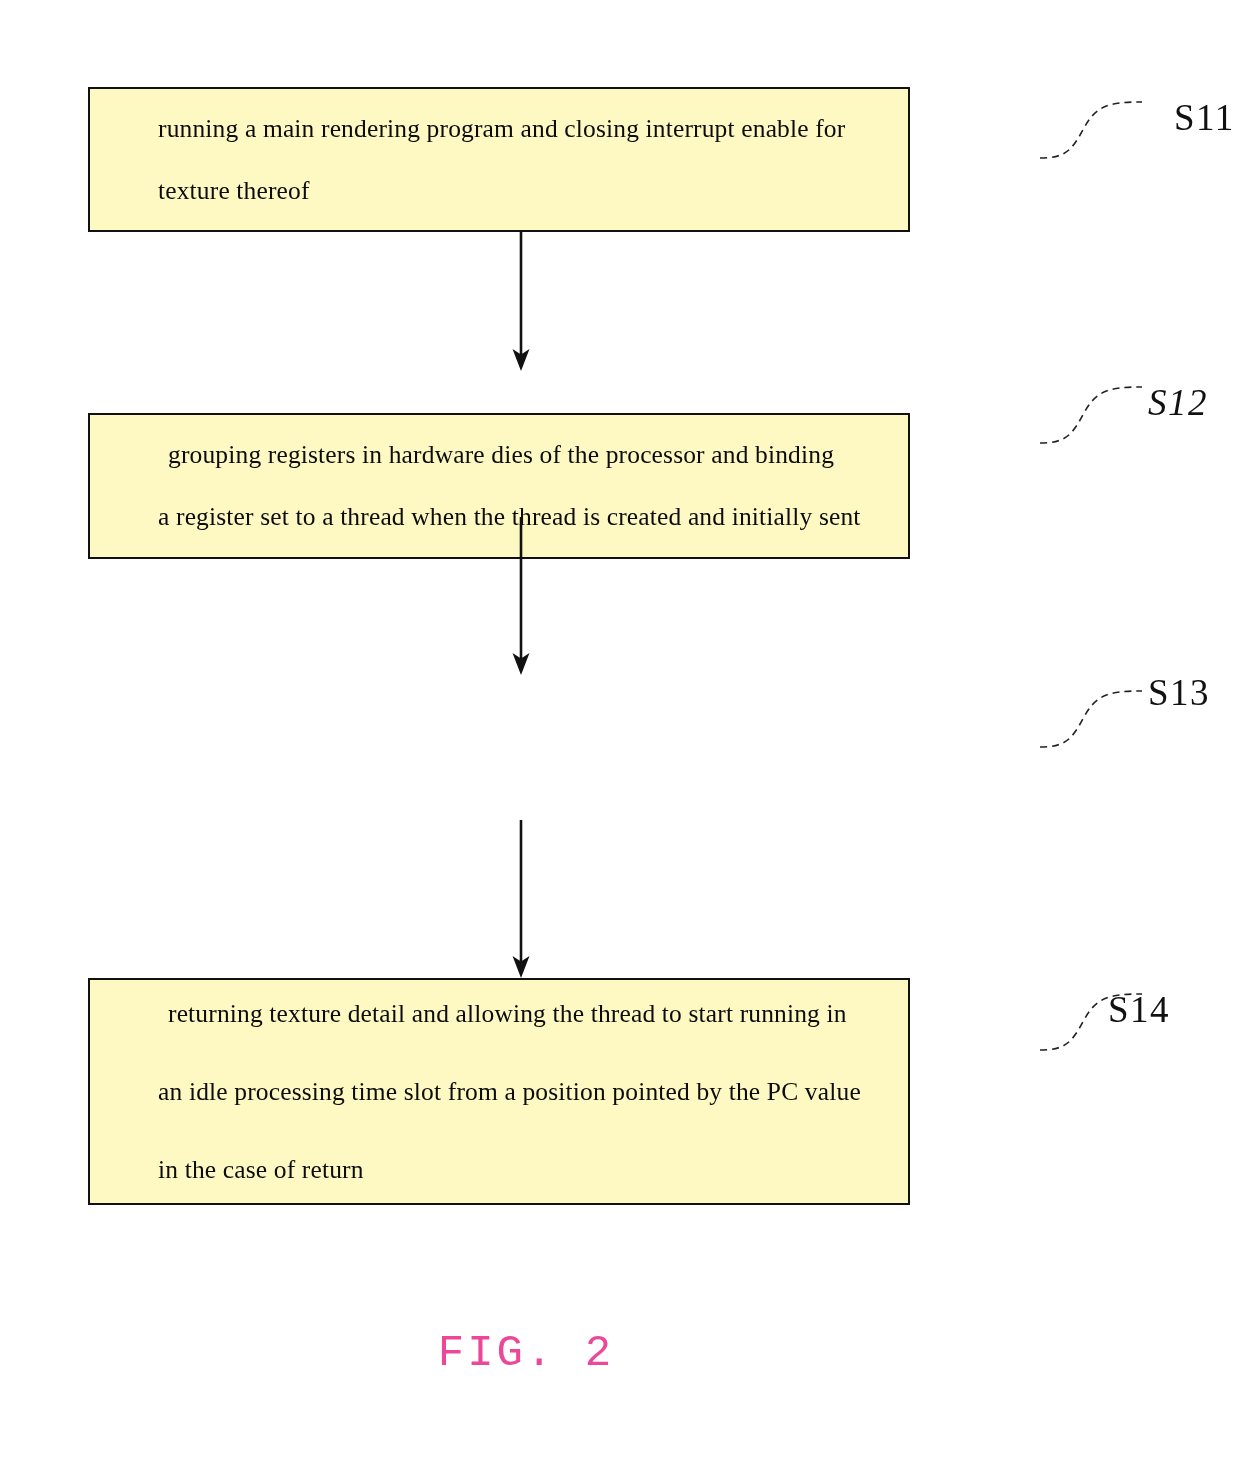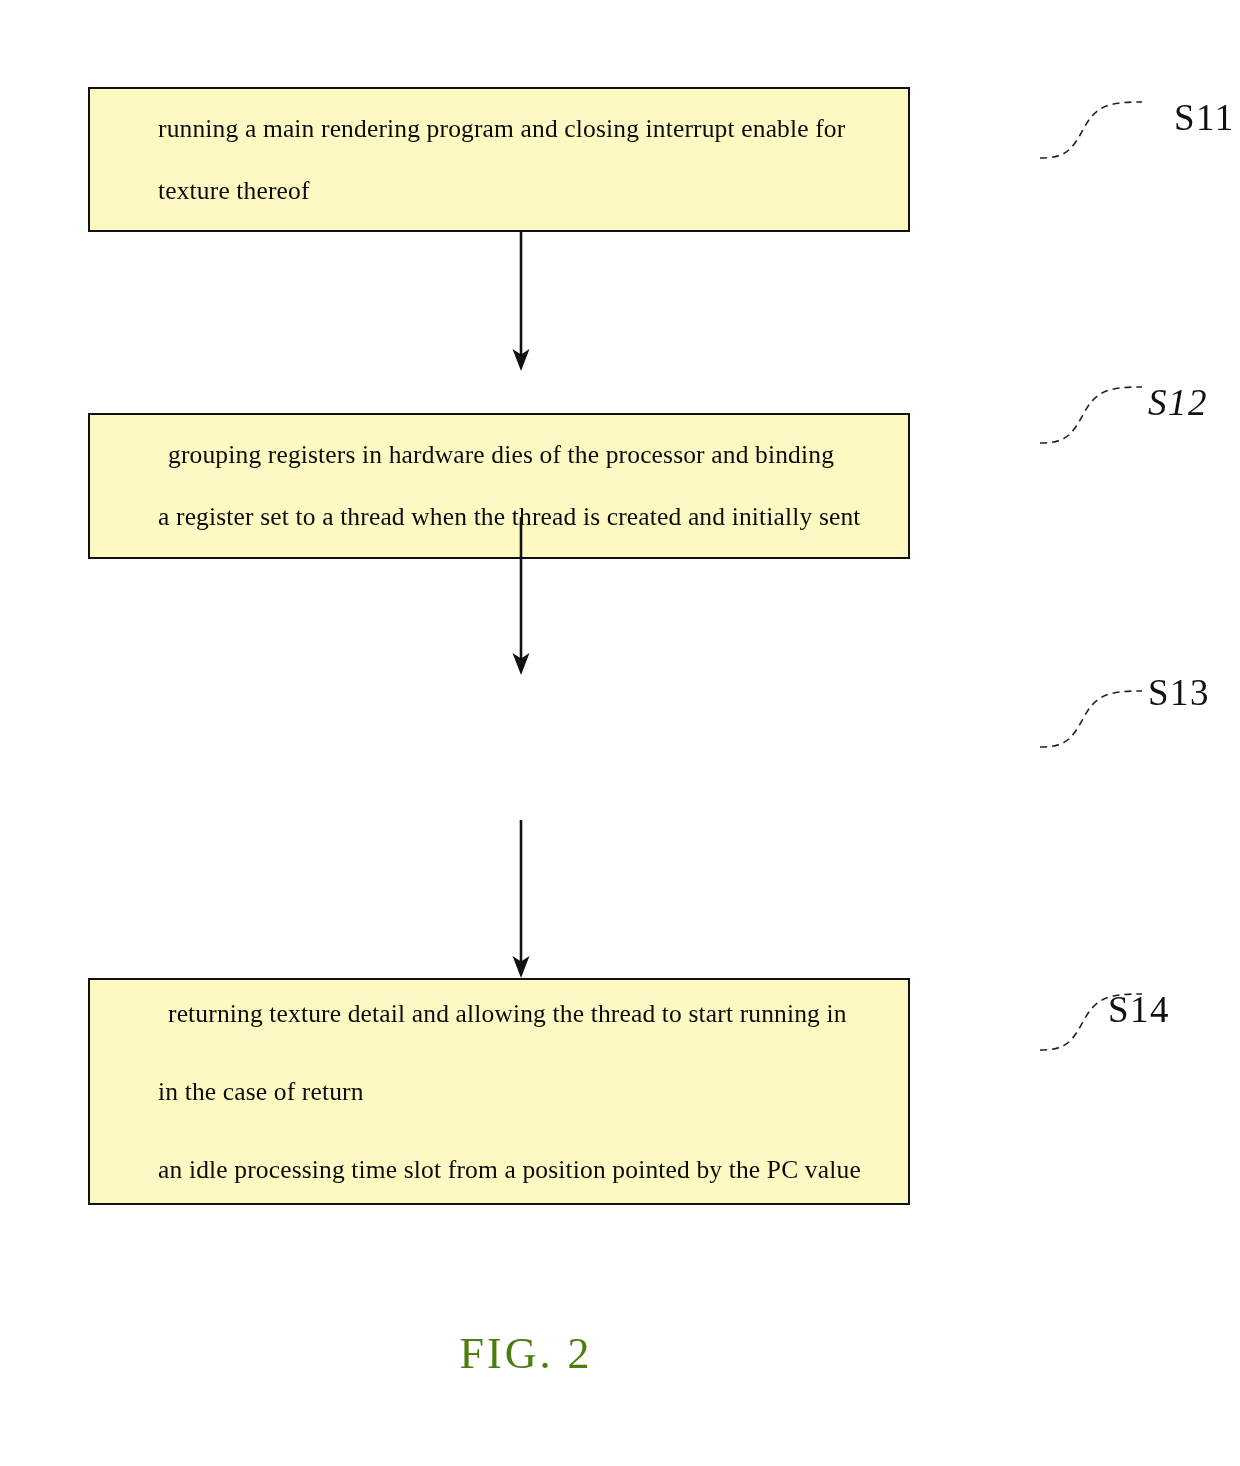--- a/index.html
+++ b/index.html
@@ -79,43 +79,44 @@
   #label-s14 { left: 1108px; top: 990px; }
 
   .figure-caption {
     position: absolute;
     left: 0;
     top: 1328px;
     width: 1052px;
     text-align: center;
     font-size: 44px;
     letter-spacing: 3px;
-    color: #4d7c0f;
+    color: #ec4899;
+    font-family: Liberation Mono, monospace;
   }
 </style>
 </head>
 <body>
 
 <div class="figure-canvas">
 
   <div class="step-box" id="box-s11">
     <div class="box-line">running a main rendering program and closing interrupt enable for</div>
     <div class="box-line">texture thereof</div>
   </div>
 
   <div class="step-box" id="box-s12">
     <div class="box-line indented">grouping registers in hardware dies of the processor and binding</div>
     <div class="box-line">a register set to a thread when the thread is created and initially sent</div>
   </div>
 
 
   <div class="step-box" id="box-s14">
     <div class="box-line indented">returning texture detail and allowing the thread to start running in</div>
+    <div class="box-line">an idle processing time slot from a position pointed by the PC value</div>
     <div class="box-line">in the case of return</div>
-    <div class="box-line">an idle processing time slot from a position pointed by the PC value</div>
   </div>
 
   <svg class="connector" style="top:232px; height:139px;" viewBox="0 0 1240 139">
     <line x1="521" y1="0" x2="521" y2="124" stroke="#111111" stroke-width="2.6"></line>
     <polygon points="521,139 512.5,117 521,122.5 529.5,117" fill="#111111"></polygon>
   </svg>
 
   <svg class="connector" style="top:517px; height:158px;" viewBox="0 0 1240 158">
     <line x1="521" y1="0" x2="521" y2="143" stroke="#111111" stroke-width="2.6"></line>
     <polygon points="521,158 512.5,136 521,141.5 529.5,136" fill="#111111"></polygon>

